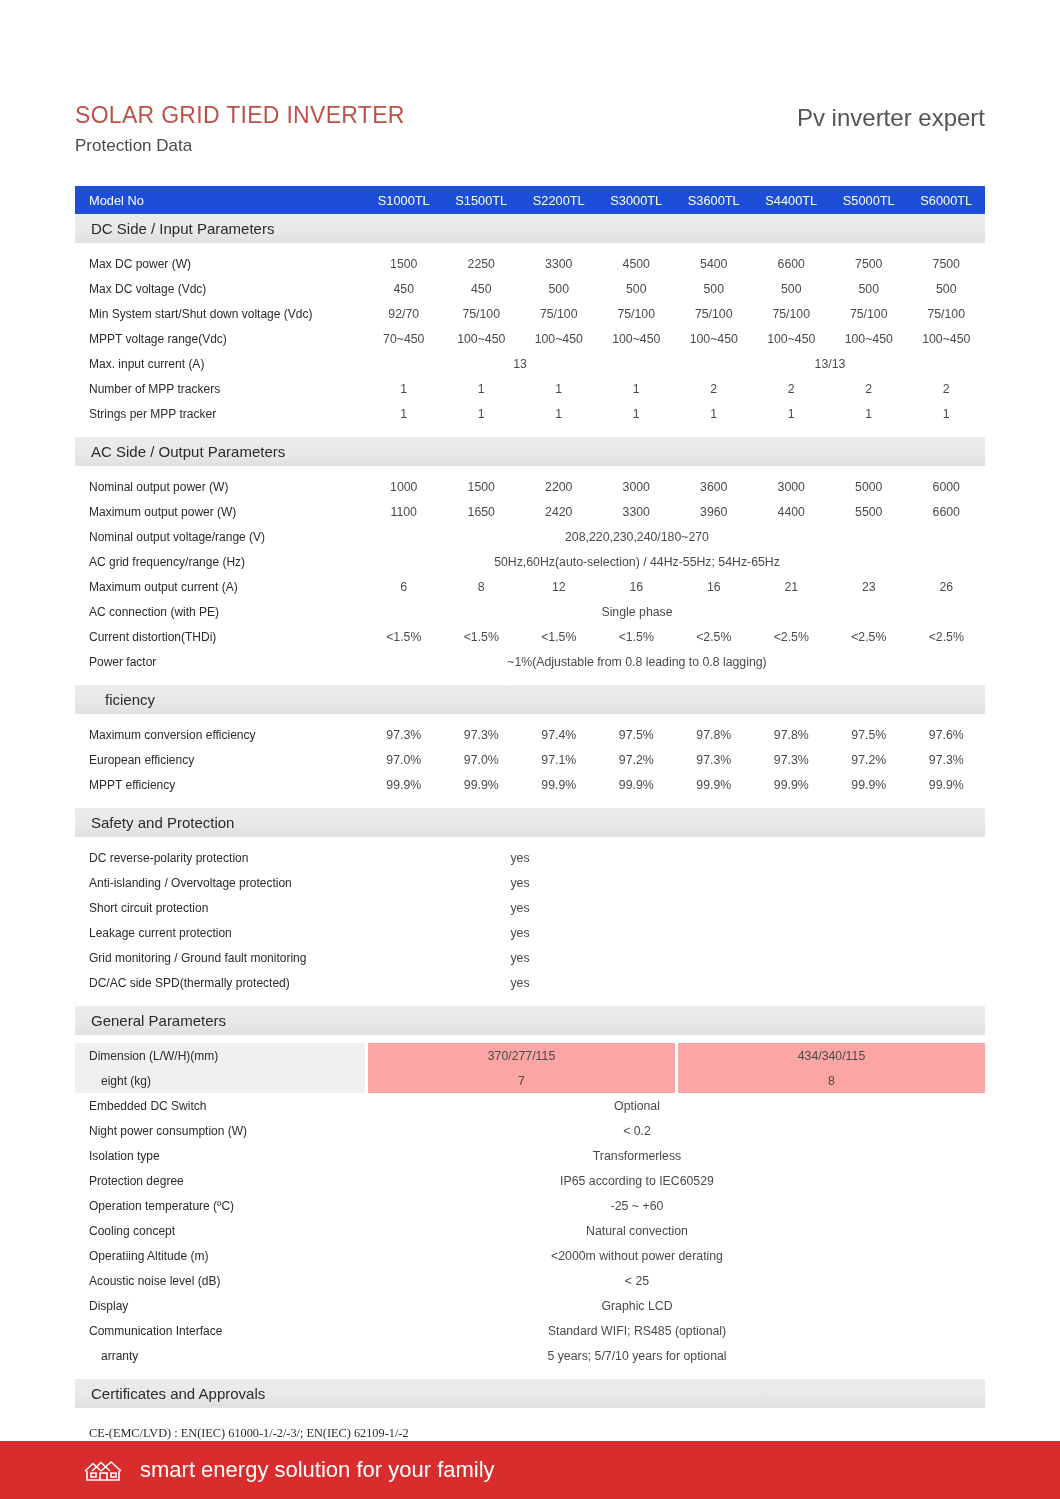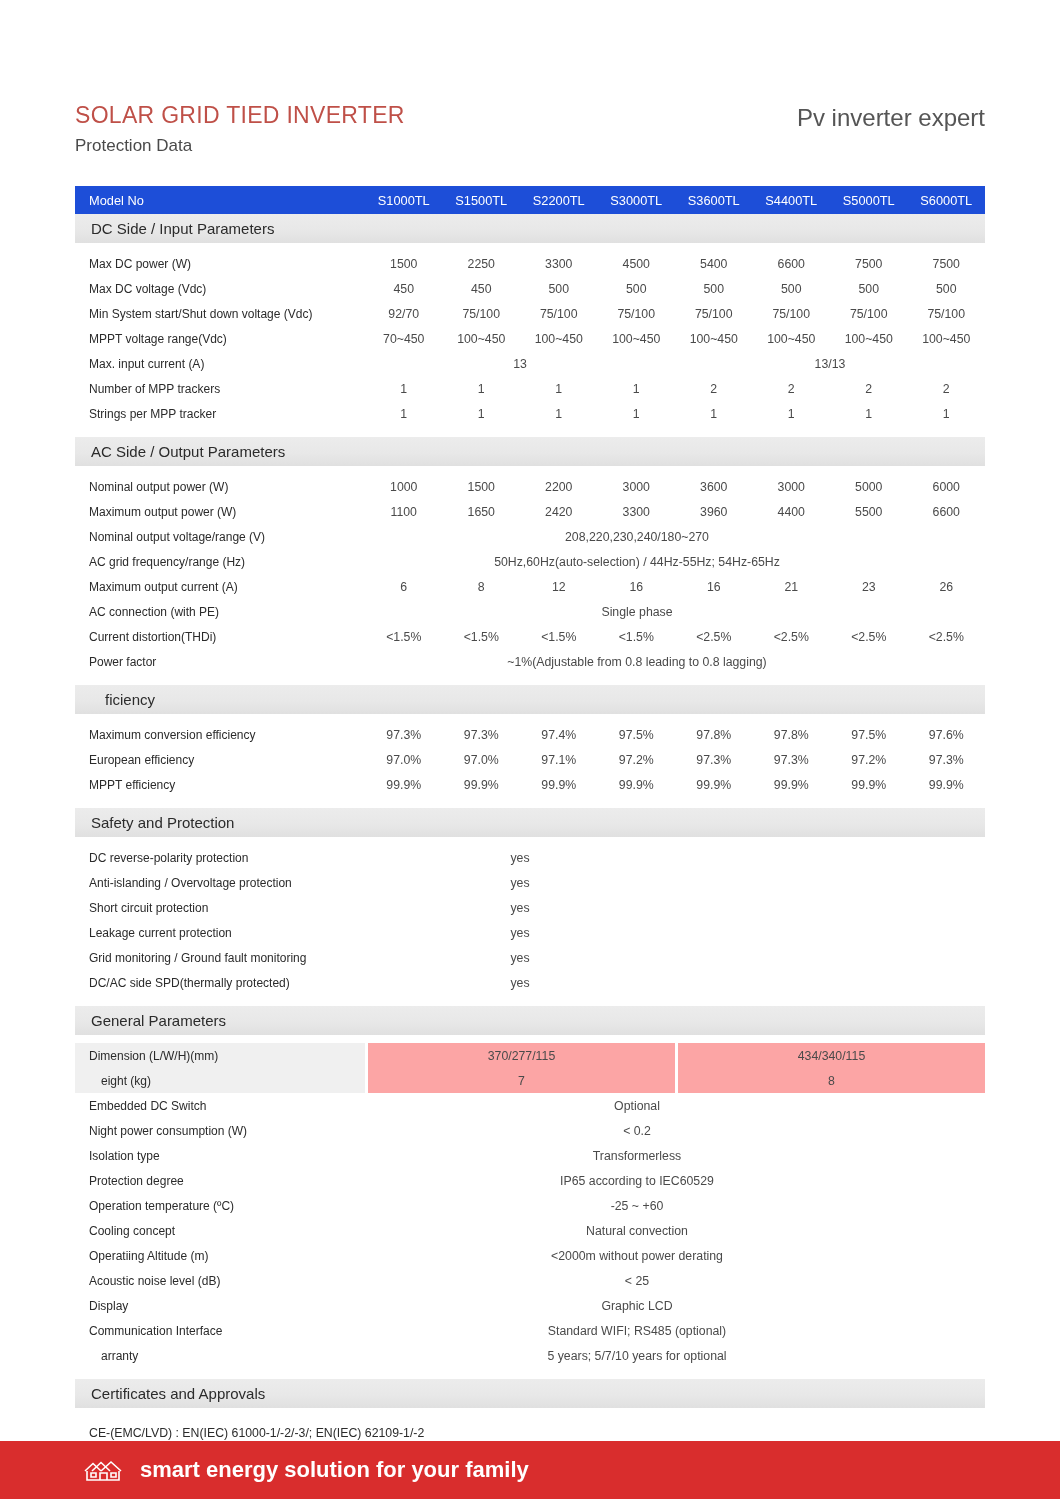--- a/index.html
+++ b/index.html
@@ -76,31 +76,31 @@
   .mblock {
     flex: 1 1 0; background: #fca5a5;
     display: flex; align-items: center; justify-content: center;
     font-size: 12.3px; color: #4a4a4a;
     margin-left: 3px;
   }
 
   
   .note {
     font-size: 12.3px; color: #2b2b2b; padding-left: 14px;
-    height: 34px; display: flex; align-items: center;
+    height: 34px; display: flex; align-items: center; font-family: Liberation Serif, serif;
   }
 
   
   .footer {
     position: absolute; left: 0; bottom: 0; width: 1060px; height: 58px;
     background: #d92d2d; display: flex; align-items: center;
     padding-left: 82px;
   }
   .footer-text {
-    color: #ffffff; font-size: 22px; font-weight: 700; margin-left: 14px;
+    color: #ffffff; font-size: 22px; font-weight: 400; margin-left: 14px;
   }
   .home-icon { width: 44px; height: 30px; display: block; }
 </style>
 </head>
 <body>
 
 <div class="page">
 
   <div class="header">
     <div class="title-main">SOLAR GRID TIED INVERTER</div>

